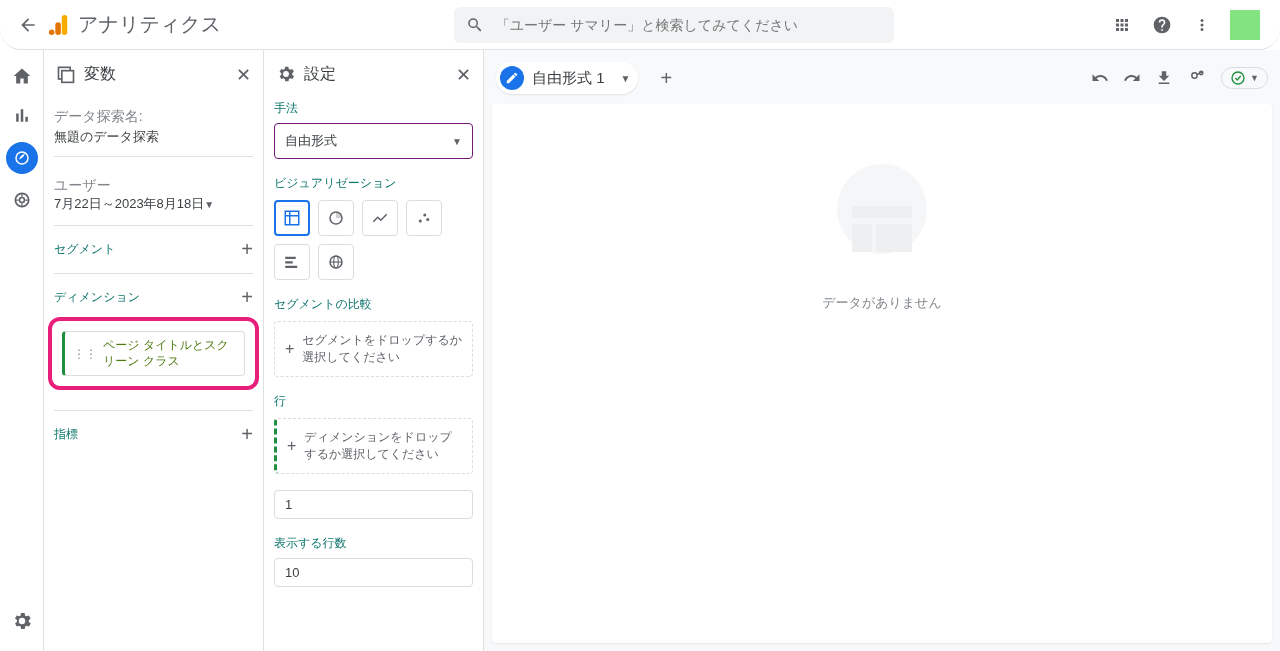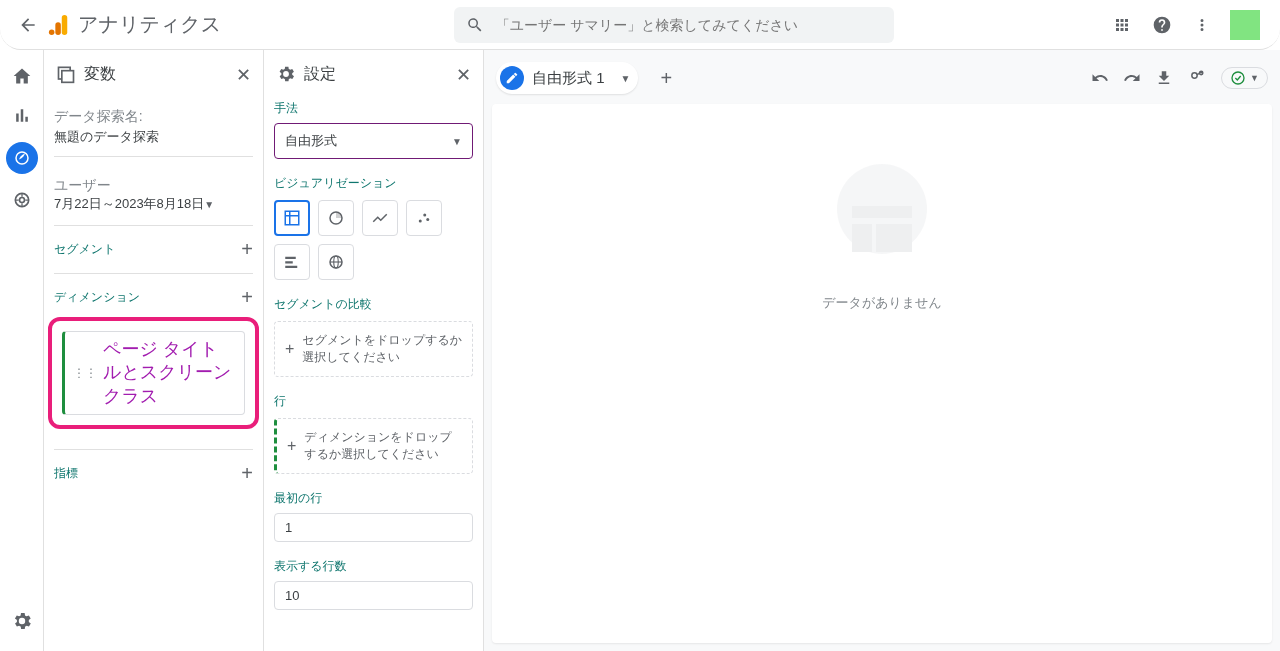--- a/index.html
+++ b/index.html
@@ -38,21 +38,21 @@
 .date-row { display: flex; align-items: center; cursor: pointer; }
 
 .section { border-top: 1px solid #e0e0e0; padding: 12px 0; }
 .section-header { display: flex; align-items: center; justify-content: space-between; }
 .section-title { font-size: 12px; color: #0f766e; }
 .add-btn { color: #5f6368; font-size: 20px; cursor: pointer; }
 
 .chip-highlight { border: 4px solid #e91e7a; border-radius: 12px; padding: 10px; margin: 8px -6px; }
 .chip { display: flex; align-items: center; gap: 6px; background: #fff; border: 1px solid #dadce0; border-radius: 4px; padding: 6px 8px; border-left: 3px solid #1e8e3e; }
 .chip-handle { color: #80868b; font-size: 12px; }
-.chip-text { font-size: 18px; color: #a21caf; line-height: 1.3; }
+.chip-text { font-size: 12px; color: #4d7c0f; line-height: 1.3; }
 
 
 .select-box { border: 1px solid #701a75; border-radius: 4px; padding: 8px 10px; display: flex; align-items: center; justify-content: space-between; font-size: 13px; color: #3c4043; cursor: pointer; margin-top: 6px; margin-bottom: 16px; }
 .viz-row { display: flex; gap: 8px; flex-wrap: wrap; margin-top: 8px; margin-bottom: 16px; }
 .viz-btn { width: 36px; height: 36px; border: 1px solid #dadce0; border-radius: 4px; display: flex; align-items: center; justify-content: center; cursor: pointer; color: #5f6368; }
 .viz-btn.selected { border: 2px solid #1a73e8; color: #1a73e8; }
 .drop-area { border: 1px dashed #dadce0; border-radius: 4px; padding: 10px; display: flex; align-items: center; gap: 8px; font-size: 12px; color: #5f6368; margin-top: 8px; margin-bottom: 16px; }
 .drop-area.green { border-left: 3px dashed #1e8e3e; }
 .input-box { border: 1px solid #dadce0; border-radius: 4px; padding: 6px 10px; font-size: 13px; color: #3c4043; margin-top: 6px; margin-bottom: 16px; }
 
@@ -273,21 +273,20 @@
         <span style="font-size:16px">+</span>
         <span>セグメントをドロップするか選択してください</span>
       </div>
 
       <div class="section-title">行</div>
       <div class="drop-area green">
         <span style="font-size:16px">+</span>
         <span>ディメンションをドロップするか選択してください</span>
       </div>
 
-      <div class="section-title">最初の行</div>
       <div class="input-box">1</div>
 
       <div class="section-title">表示する行数</div>
       <div class="input-box" style="margin-bottom:16px">10</div>
     </div>
   </div>
 
   <div class="canvas-area">
     <div class="canvas-toolbar">
       <div class="tab-pill">

